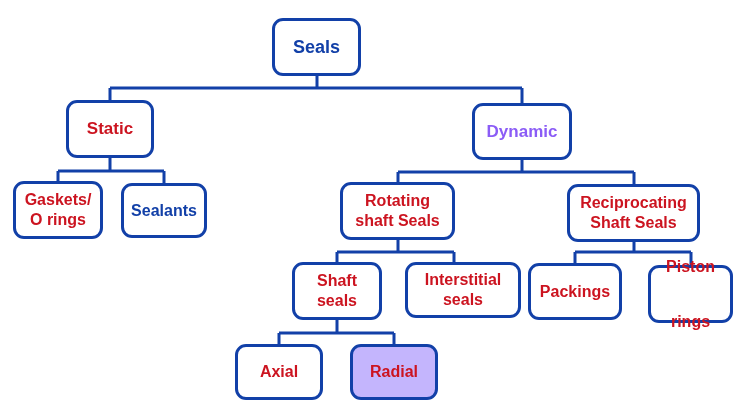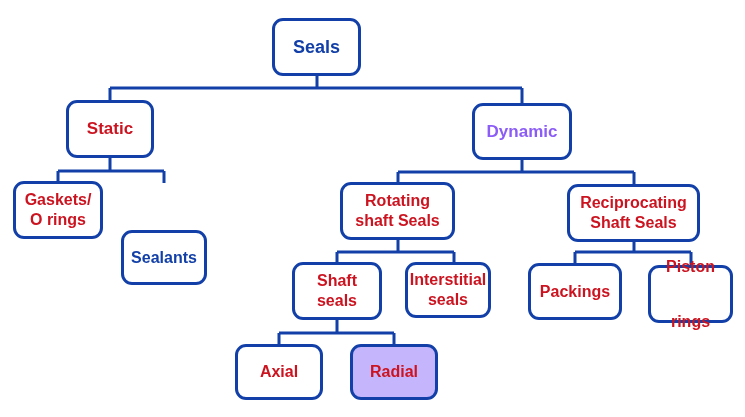--- a/index.html
+++ b/index.html
@@ -54,36 +54,36 @@
     <div class="node lvl1" style="left: 66px; top: 100px; width: 88px; height: 58px; border-color: rgb(18, 64, 168); background: rgb(255, 255, 255); color: rgb(204, 20, 32);">
       <div>Static</div>
     </div>
     <div class="node lvl1" style="left: 472px; top: 103px; width: 100px; height: 57px; border-color: rgb(18, 64, 168); background: rgb(255, 255, 255); color: #8b5cf6;">
       <div>Dynamic</div>
     </div>
     <div class="node lvl2" style="left: 13px; top: 181px; width: 90px; height: 58px; border-color: rgb(18, 64, 168); background: rgb(255, 255, 255); color: rgb(204, 20, 32);">
       <div>Gaskets/</div>
       <div>O rings</div>
     </div>
-    <div class="node lvl2" style="left: 121px; top: 183px; width: 86px; height: 55px; border-color: rgb(18, 64, 168); background: rgb(255, 255, 255); color: rgb(18, 64, 168); margin-top: 47px;">
+    <div class="node lvl2" style="left: 121px; top: 183px; width: 86px; height: 55px; border-color: rgb(18, 64, 168); background: rgb(255, 255, 255); color: rgb(18, 64, 168);">
       <div>Sealants</div>
     </div>
     <div class="node lvl2" style="left: 340px; top: 182px; width: 115px; height: 58px; border-color: rgb(18, 64, 168); background: rgb(255, 255, 255); color: rgb(204, 20, 32);">
       <div>Rotating</div>
       <div>shaft Seals</div>
     </div>
     <div class="node lvl2" style="left: 567px; top: 184px; width: 133px; height: 58px; border-color: rgb(18, 64, 168); background: rgb(255, 255, 255); color: rgb(204, 20, 32);">
       <div>Reciprocating</div>
       <div>Shaft Seals</div>
     </div>
     <div class="node lvl3" style="left: 292px; top: 262px; width: 90px; height: 58px; border-color: rgb(18, 64, 168); background: rgb(255, 255, 255); color: rgb(204, 20, 32);">
       <div>Shaft</div>
       <div>seals</div>
     </div>
-    <div class="node lvl3" style="left: 405px; top: 262px; width: 86px; height: 56px; border-color: rgb(18, 64, 168); background: rgb(255, 255, 255); color: rgb(204, 20, 32);">
+    <div class="node lvl3" style="left: 405px; top: 262px; width: 116px; height: 56px; border-color: rgb(18, 64, 168); background: rgb(255, 255, 255); color: rgb(204, 20, 32);">
       <div>Interstitial</div>
       <div>seals</div>
     </div>
     <div class="node lvl3" style="left: 528px; top: 263px; width: 94px; height: 57px; border-color: rgb(18, 64, 168); background: rgb(255, 255, 255); color: rgb(204, 20, 32);">
       <div>Packings</div>
     </div>
     <div class="node lvl3" style="left: 648px; top: 265px; width: 85px; height: 58px; border-color: rgb(18, 64, 168); background: rgb(255, 255, 255); color: rgb(204, 20, 32); gap: 35px;">
       <div>Piston</div>
       <div>rings</div>
     </div>

